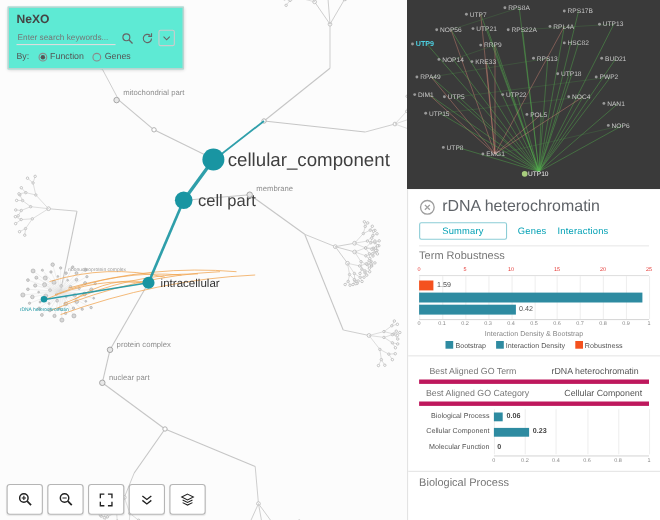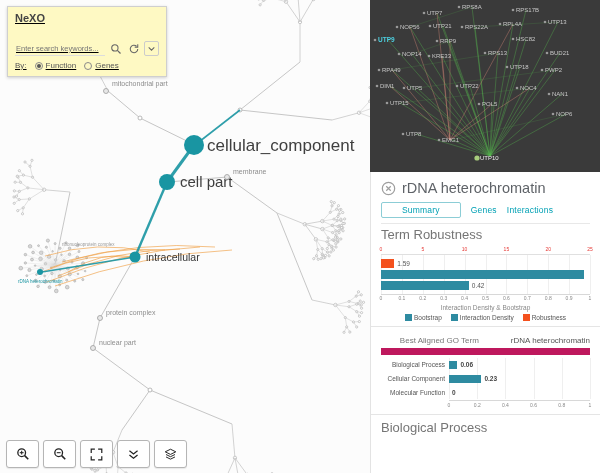--- a/index.html
+++ b/index.html
@@ -4,25 +4,25 @@
 <style>
   html,body{margin:0;padding:0;overflow:hidden;background:#fff;
     font-family:"Liberation Sans",sans-serif;}
   .app{position:relative;width:600px;height:473px;background:#fff;overflow:hidden;}
 
   
   .left{position:absolute;left:0;top:0;width:370px;height:473px;background:#fcfcfc;}
   #tree-svg{position:absolute;left:0;top:0;width:370px;height:473px;}
   #tree-svg text,#net-svg text{font-family:"Liberation Sans",sans-serif;}
 
-  .search-card{position:absolute;left:7px;top:6px;width:160px;background:#fef9c3;
+  .search-card{position:absolute;left:7px;top:6px;width:160px;background:#5eead4;
     border:1px solid #cfcfcf;box-shadow:0 1px 3px rgba(0,0,0,.18);
-    padding:5px 7px 6px 7px;z-index:5;box-sizing:border-box;text-decoration:underline;}
+    padding:5px 7px 6px 7px;z-index:5;box-sizing:border-box;}
   .sc-title{font-size:11px;font-weight:bold;color:#444;}
-  .sc-input-row{display:flex;align-items:center;gap:3px;margin-top:17px;}
+  .sc-input-row{display:flex;align-items:flex-start;gap:3px;margin-top:3px;}
   .sc-input-row input{flex:1;min-width:0;border:none;border-bottom:1px solid #ddd;
     font-size:7.5px;padding:2px 1px;color:#777;outline:none;background:transparent;
     font-family:"Liberation Sans",sans-serif;}
   .icon-btn{width:15px;height:15px;display:flex;align-items:center;justify-content:center;cursor:pointer;}
   .sc-chevron{border:1px solid #ccc;border-radius:2px;width:13px;height:13px;}
   .sc-by{display:flex;align-items:center;gap:8px;margin-top:5px;font-size:8px;color:#555;}
   .radio-item{display:flex;align-items:center;cursor:pointer;}
   .rdot{width:8px;height:8px;border:1px solid #8a8a8a;border-radius:50%;display:inline-block;
     position:relative;margin-right:3px;box-sizing:border-box;}
   .rdot.checked::after{content:"";position:absolute;left:1px;top:1px;right:1px;bottom:1px;
@@ -39,40 +39,40 @@
 
   
   .detail{position:absolute;left:370px;top:172px;width:230px;height:301px;background:#fff;
     border-left:1px solid #e3e3e3;box-sizing:border-box;padding:6px 10px 0 10px;overflow:hidden;}
   .detail-header{display:flex;align-items:center;gap:6px;padding:2px 0 6px 0;}
   .dtitle{font-size:14.5px;color:#5f6368;}
   .tabs{display:flex;gap:10px;align-items:center;border-bottom:1px solid #e8e8e8;padding-bottom:5px;}
   .tab{font-size:8.5px;color:#00a0b4;cursor:pointer;letter-spacing:.2px;}
   .tab.active{border:1px solid #8ccdd6;border-radius:2px;padding:2px 20px;}
   .term-id{font-size:9.5px;color:#666;margin:7px 0 5px 0;}
-  .sec-title{font-size:13px;color:#757575;margin:3px 0 4px 0;}
+  .sec-title{font-size:10px;color:#757575;margin:3px 0 4px 0;}
   .detail hr{border:none;border-top:1px solid #e5e5e5;margin:5px -10px;}
 
   
   #rob-chart{position:relative;}
   .axis{position:relative;height:7px;font-size:5px;color:#888;}
   .axis .tick{position:absolute;transform:translateX(-50%);white-space:nowrap;}
   .top-axis{color:#e53935;border-bottom:1px solid #e0e0e0;height:8px;}
   .bars{position:relative;padding:2px 0;border-bottom:1px solid #d8d8d8;}
   .grid{position:absolute;top:0;bottom:0;width:1px;background:#efefef;}
   .bar-row{position:relative;height:9px;margin:2px 0;display:flex;align-items:center;}
   .bar{height:9px;}
   .bval{font-size:6.5px;color:#555;margin-left:3px;}
   .axis-title{text-align:center;font-size:6.5px;color:#888;margin-top:2px;}
   .legend{display:flex;justify-content:center;gap:9px;margin-top:3px;font-size:6.5px;color:#555;}
   .leg i{display:inline-block;width:7px;height:7px;margin-right:2px;vertical-align:-1px;}
 
   
-  .go-row{display:flex;justify-content:flex-end;font-size:8px;color:#777;
-    padding:3.5px 0;border-bottom:7px solid #be185d;gap:32px;}
+  .go-row{display:flex;justify-content:center;font-size:8px;color:#777;
+    padding:3.5px 0;border-bottom:4px solid #be185d;gap:32px;}
   .go-val{color:#555;text-align:right;}
   .achart{position:relative;margin-top:3px;}
   .agrid{position:absolute;left:68px;right:0;top:0;bottom:10px;}
   .arow{display:flex;align-items:center;height:13px;margin:1px 0;position:relative;}
   .acat{width:64px;flex:none;text-align:right;font-size:6.5px;color:#555;padding-right:4px;}
   .atrack{flex:1;position:relative;height:8px;}
   .abar{height:8px;}
   .aval{position:absolute;top:0;font-size:6.5px;font-weight:bold;color:#444;line-height:8px;}
   .aaxis-row{height:9px;}
   .aaxis{border-top:1px solid #d8d8d8;height:8px;font-size:5px;color:#888;}
@@ -1202,20 +1202,24 @@
           <span class="leg"><i style="background:#f4511e"></i>Robustness</span>
         </div>
       </div>
 
     <hr>
 
     <div class="go-row">
       <span>Best Aligned GO Term</span>
       <span class="go-val">rDNA heterochromatin</span>
     </div>
+    <div class="go-row">
+      <span>Best Aligned GO Category</span>
+      <span class="go-val">Cellular Component</span>
+    </div>
 
     <div id="align-chart">
         <div class="achart">
           <div class="agrid">
             <i class="grid" style="left:0%"></i>
             <i class="grid" style="left:20%"></i>
             <i class="grid" style="left:40%"></i>
             <i class="grid" style="left:60%"></i>
             <i class="grid" style="left:80%"></i>
             <i class="grid" style="left:100%"></i>

